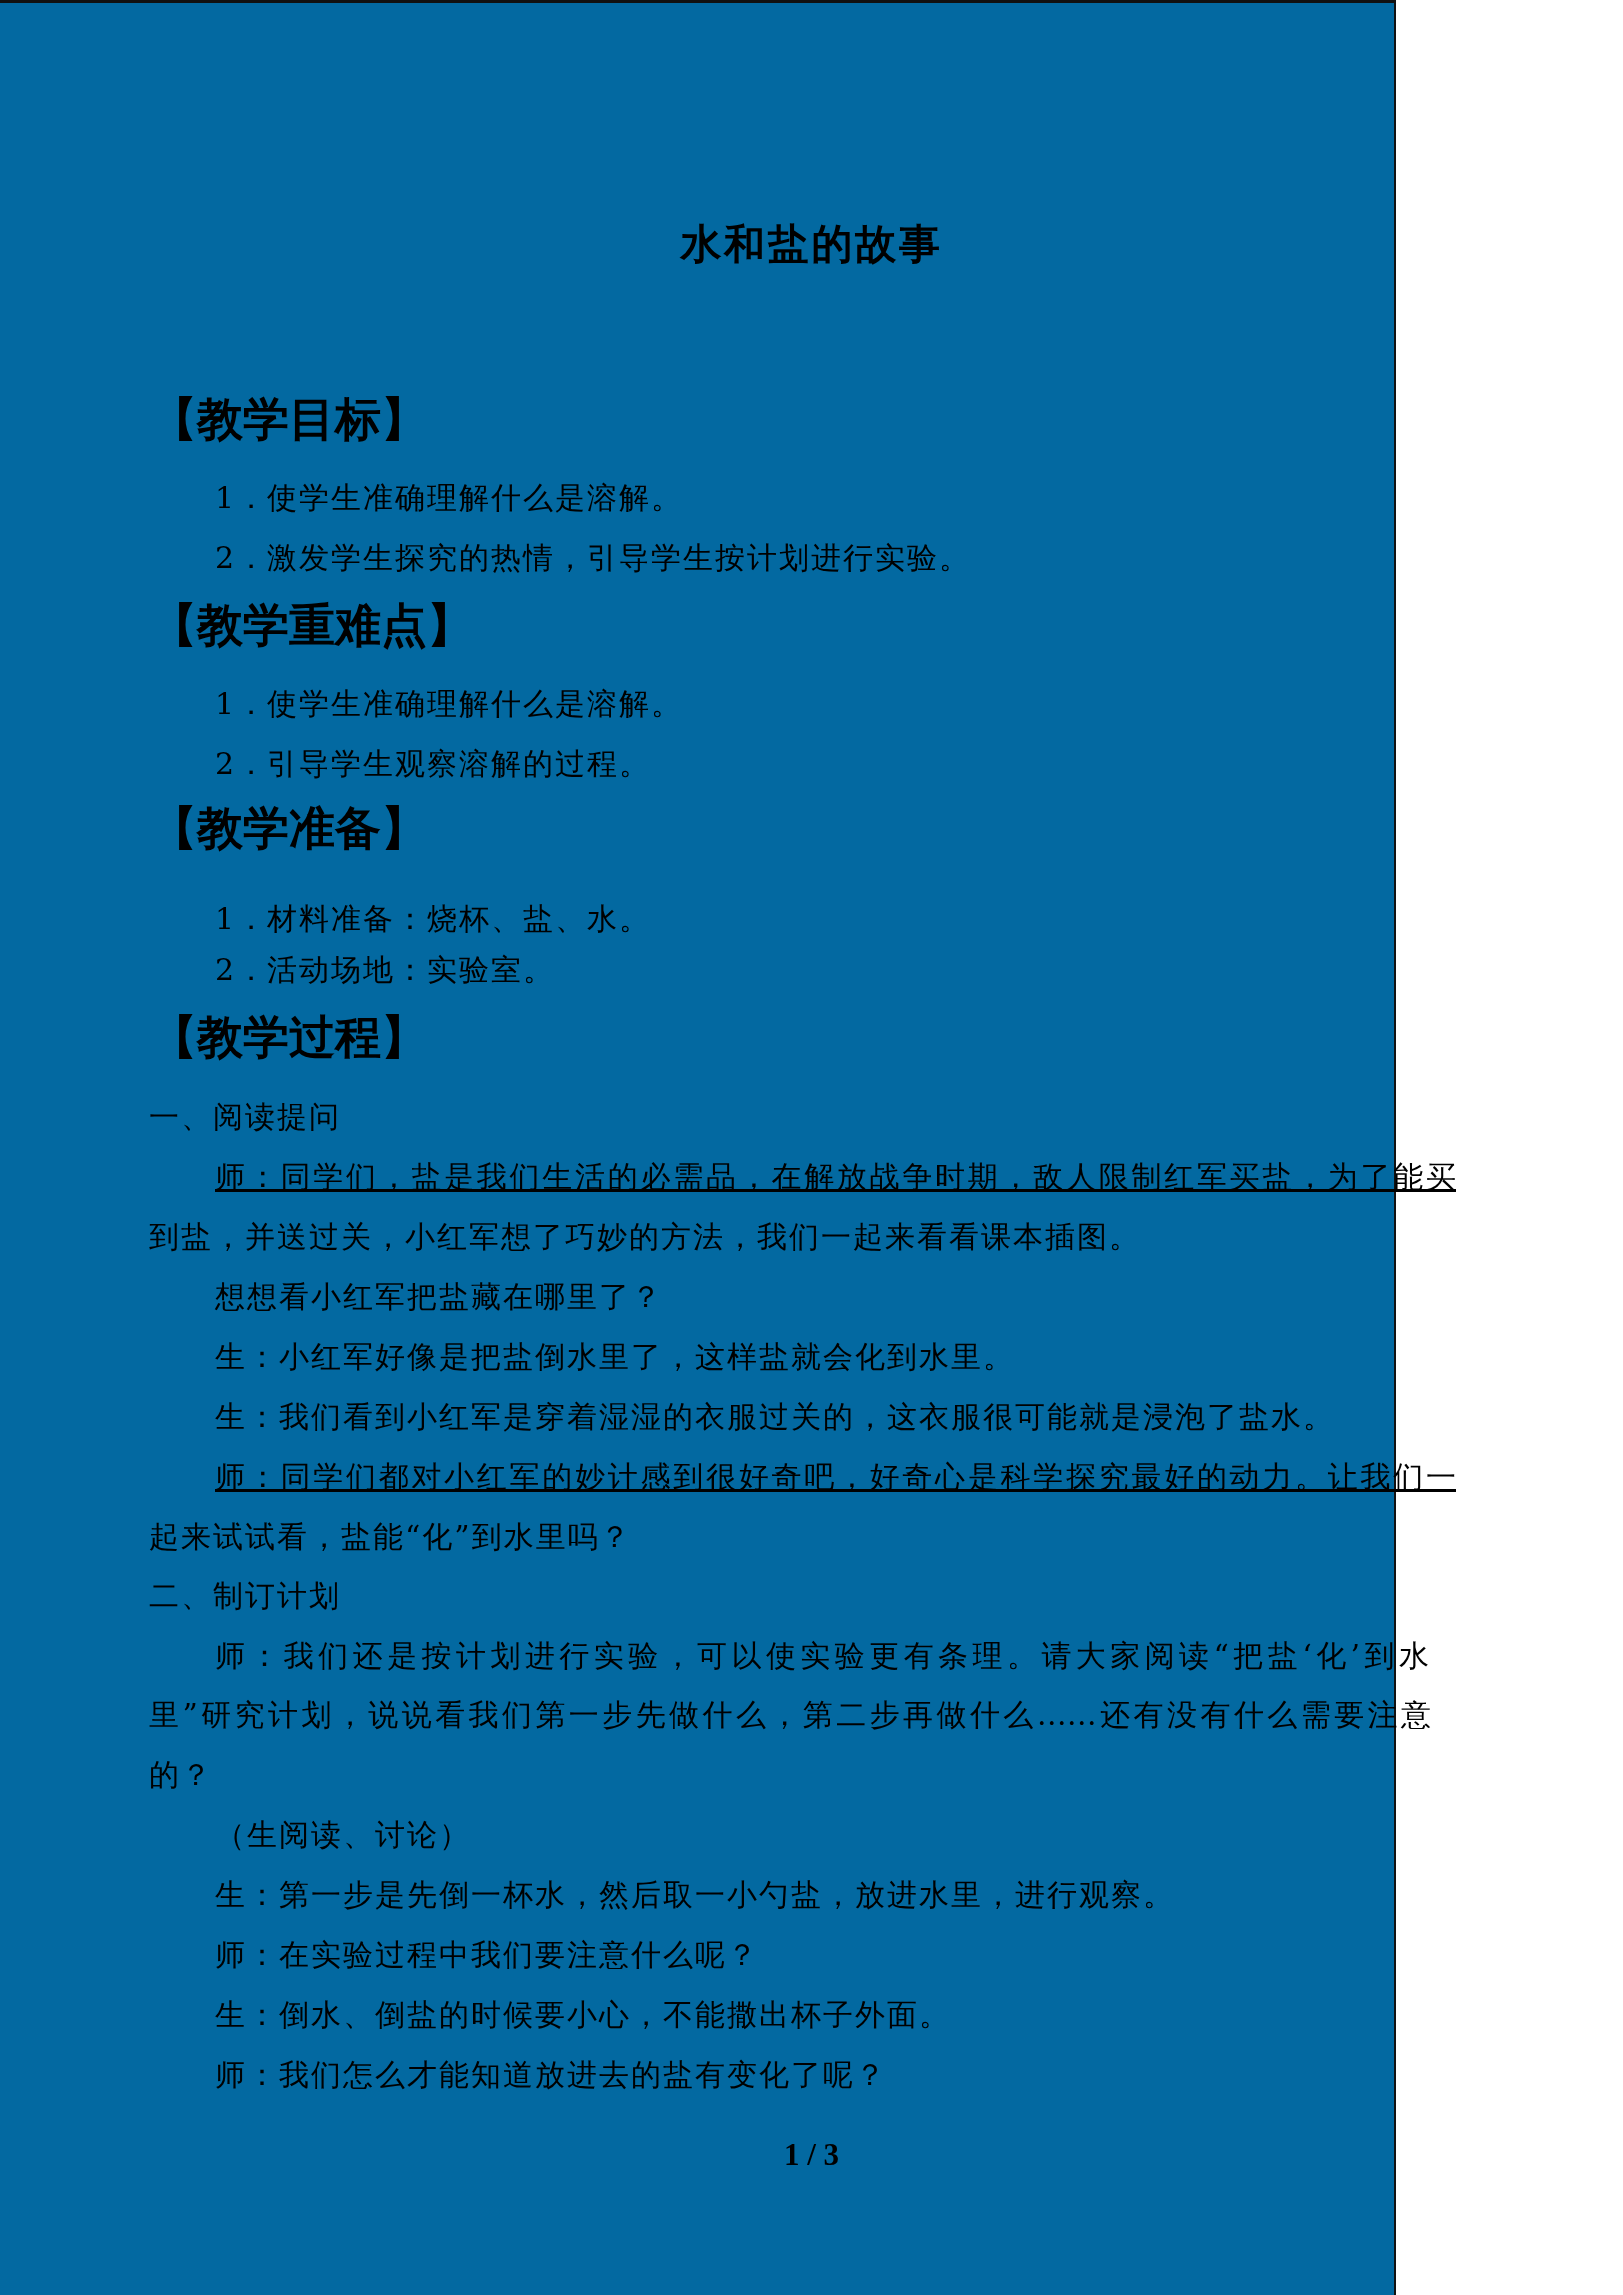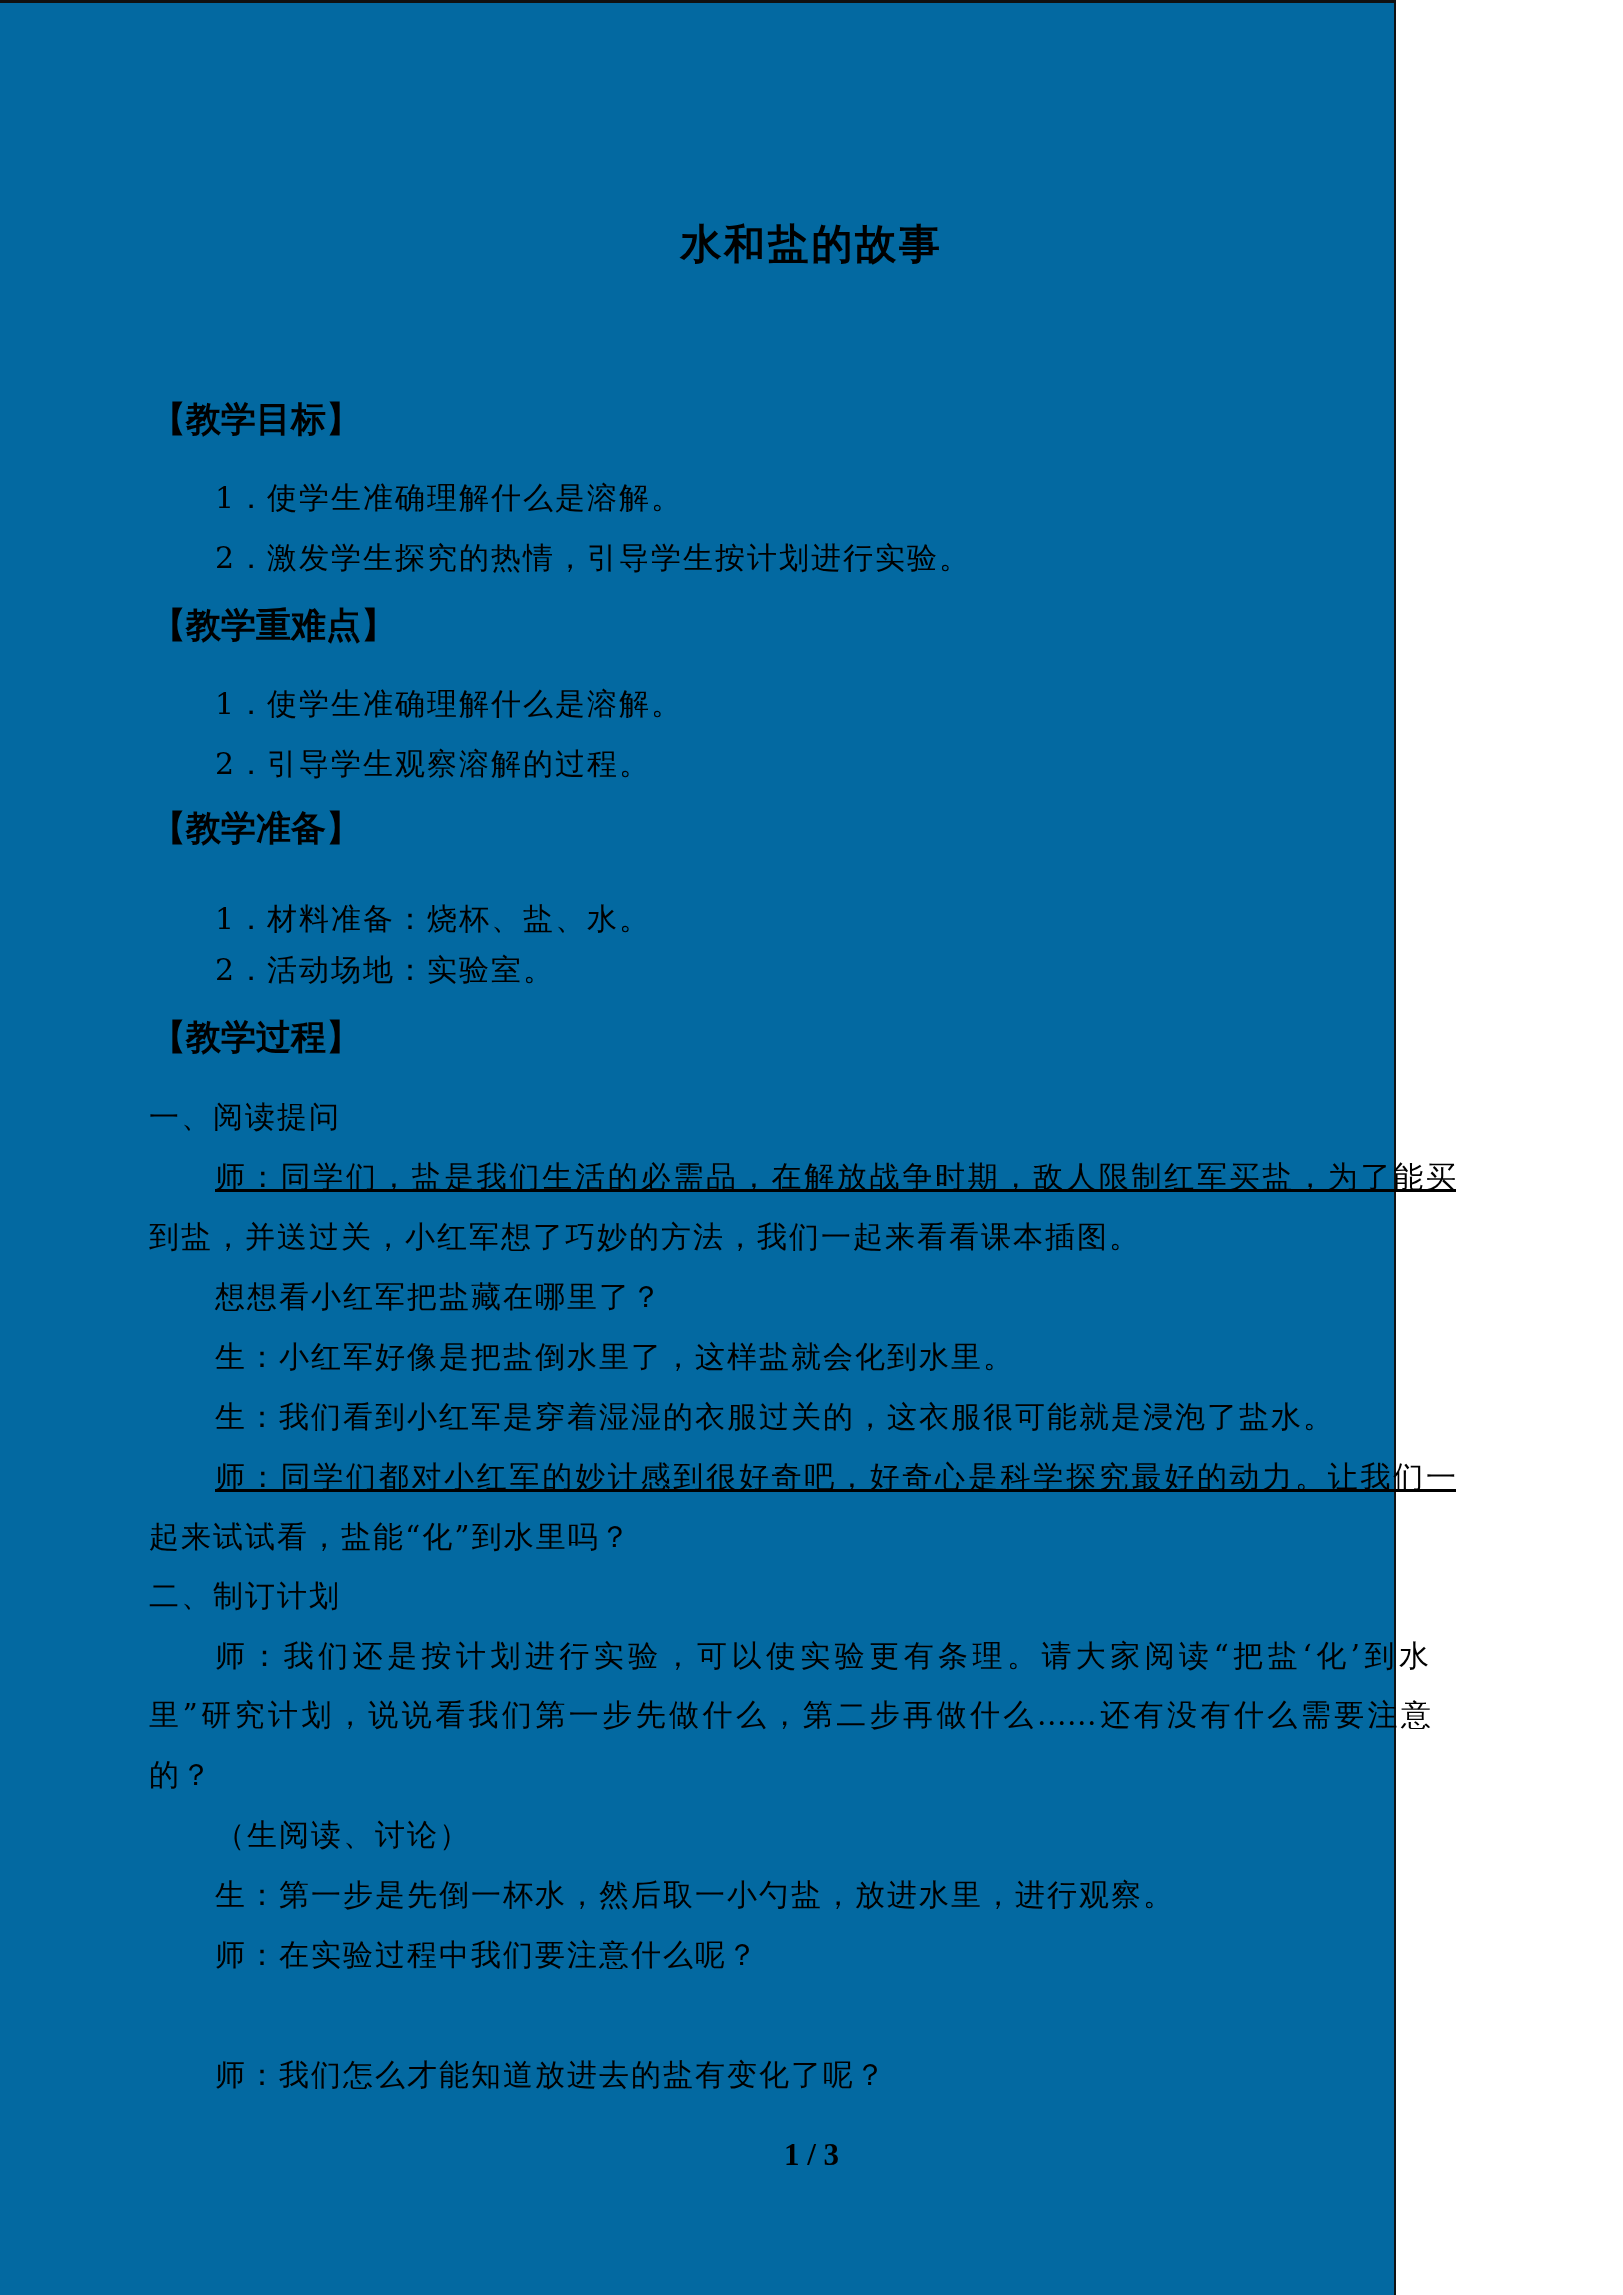--- a/index.html
+++ b/index.html
@@ -9,21 +9,21 @@
     background: #0369a1; box-sizing: border-box;
     border-top: 3.4px solid #111111; border-right: 2px solid #111111;
   }
   .title {
     position: absolute; left: 0; width: 1623px; top: 217px;
     text-align: center; font-family: "DejaVu Serif", "Liberation Serif", serif;
     font-size: 41px; font-weight: bold; color: #000; letter-spacing: 2.7px; line-height: 49px;
   }
   .heading {
     position: absolute; left: 151px; font-family: "DejaVu Sans", "Liberation Sans", sans-serif;
-    font-size: 35px; font-weight: bold; color: #000; line-height: 44px; white-space: nowrap;
+    font-size: 46px; font-weight: bold; color: #000; line-height: 44px; white-space: nowrap;
   }
   .line {
     position: absolute; font-family: "DejaVu Serif", "Liberation Serif", serif;
     font-size: 30px; color: #000; line-height: 38px; white-space: nowrap; letter-spacing: 2px;
   }
   .l0 { left: 149px; }
   .l1 { left: 215px; }
   .justify1 { width: 1241px; text-align: justify; text-align-last: justify; letter-spacing: 0; text-decoration: underline; }
   .num { display: inline-block; width: 52px; }
   .footer {
@@ -72,17 +72,18 @@
   <div class="line l1" style="top:1395px;">生：我们看到小红军是穿着湿湿的衣服过关的，这衣服很可能就是浸泡了盐水。</div>
   <div class="line l1 justify1" style="top:1455px;">师：同学们都对小红军的妙计感到很好奇吧，好奇心是科学探究最好的动力。让我们一</div>
   <div class="line l0" style="top:1515px;">起来试试看，盐能“化”到水里吗？</div>
   <div class="line l0" style="top:1574px;">二、制订计划</div>
   <div class="line l1" style="top:1634px; width:1214px; text-align:justify; text-align-last:justify; letter-spacing:0;">师：我们还是按计划进行实验，可以使实验更有条理。请大家阅读“把盐‘化’到水</div>
   <div class="line l0" style="top:1693px; width:1282px; text-align:justify; text-align-last:justify; letter-spacing:0;">里”研究计划，说说看我们第一步先做什么，第二步再做什么……还有没有什么需要注意</div>
   <div class="line l0" style="top:1753px;">的？</div>
   <div class="line l1" style="top:1813px;">（生阅读、讨论）</div>
   <div class="line l1" style="top:1873px;">生：第一步是先倒一杯水，然后取一小勺盐，放进水里，进行观察。</div>
   <div class="line l1" style="top:1933px;">师：在实验过程中我们要注意什么呢？</div>
+  <div class="line l1" style="top:1993px;">生：倒水、倒盐的时候要小心，不能撒出杯子外面。</div>
   <div class="line l1" style="top:2053px;">师：我们怎么才能知道放进去的盐有变化了呢？</div>
 
   <div class="footer">1 / 3</div>
 </div>
 
 
 </body></html>

